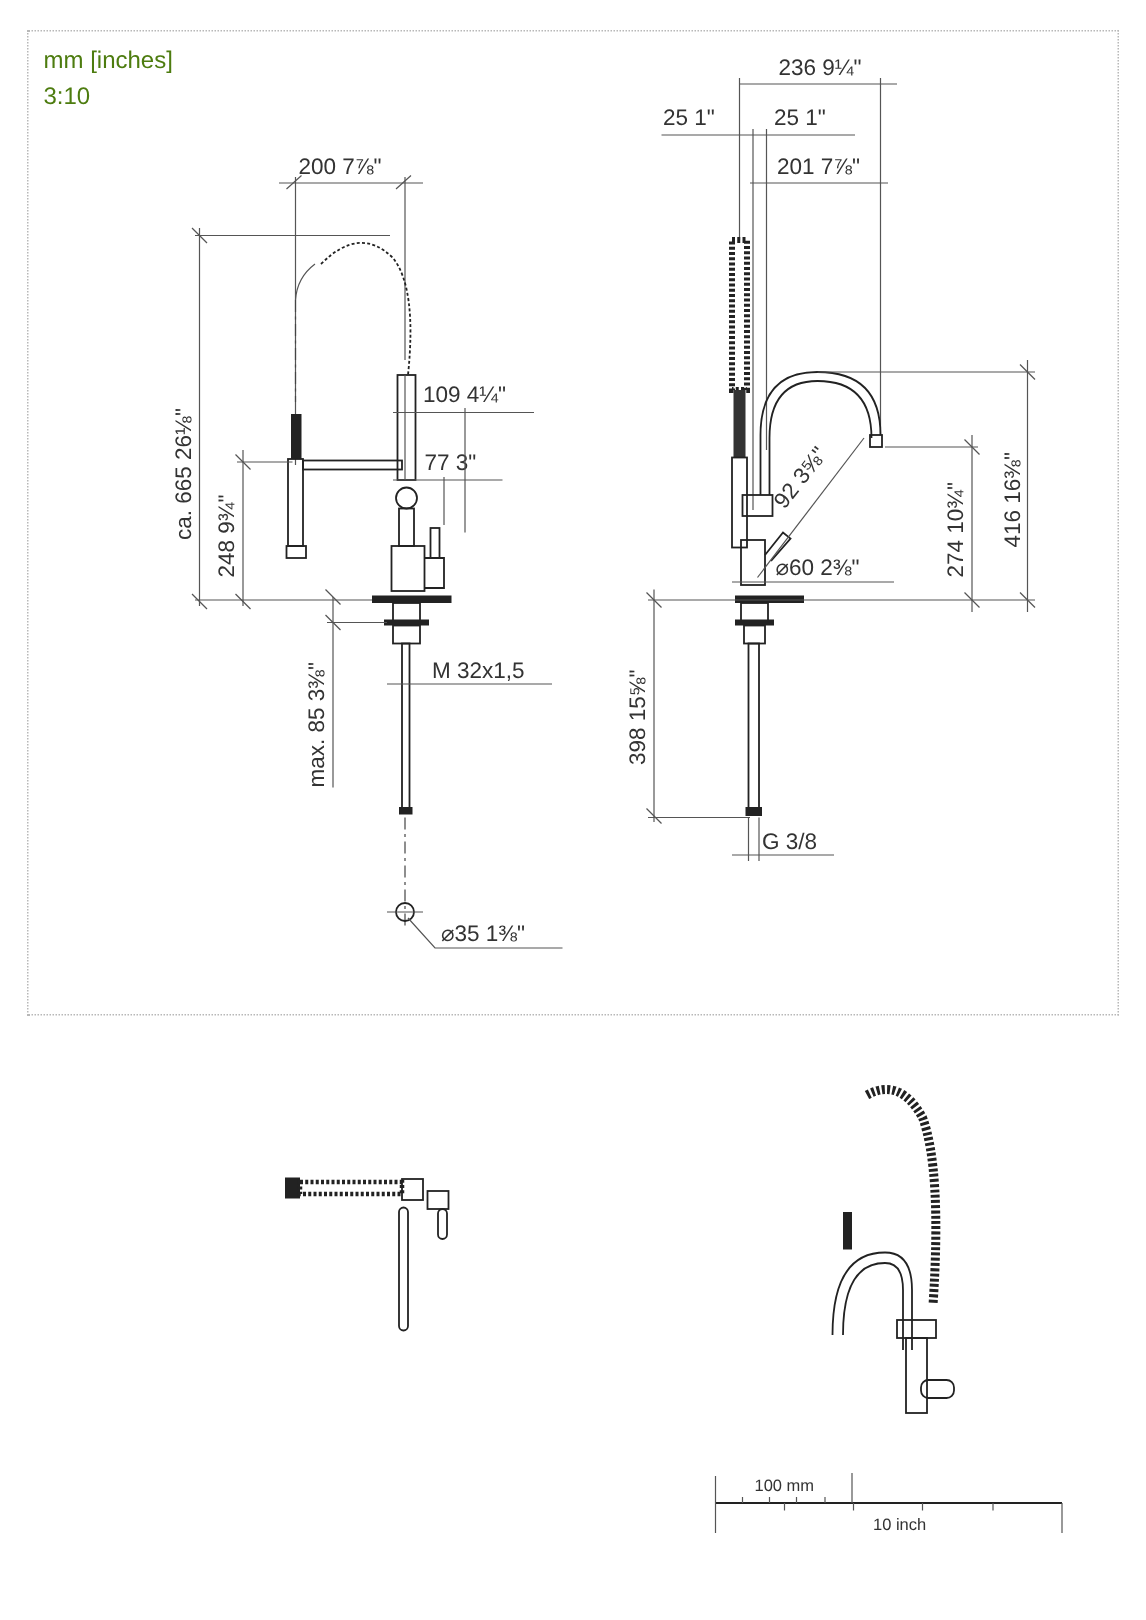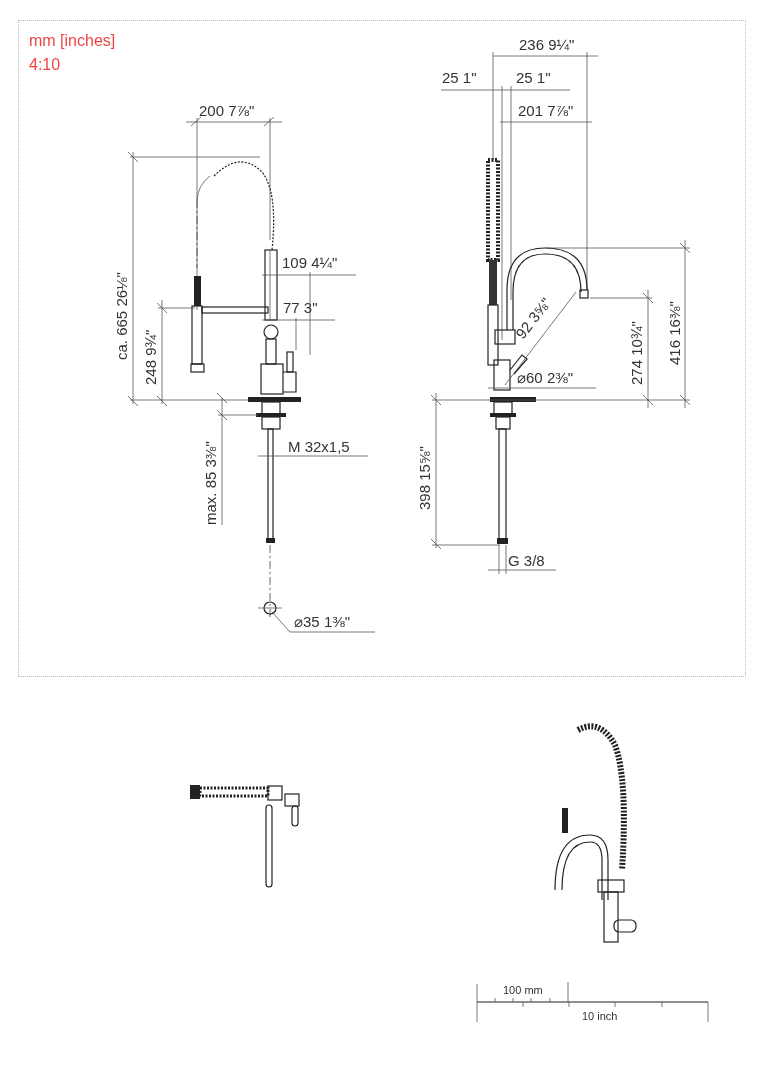--- a/index.html
+++ b/index.html
@@ -1,33 +1,33 @@
 <!DOCTYPE html>
 <html><head>
 <meta charset="utf-8">
 <style>
   html, body { margin: 0; padding: 0; background: #ffffff; }
   body { width: 764px; height: 1080px; position: relative; overflow: hidden;
          font-family: "Liberation Sans", sans-serif; color: #222; }
   .frame { position: absolute; left: 18px; top: 20px; width: 728px; height: 657px;
            border: 1px dotted #b8b8b8; box-sizing: border-box; }
-  .hdr { position: absolute; left: 29px; font-size: 16px; color: #ef4444; }
+  .hdr { position: absolute; left: 29px; font-size: 16px; color: #4d7c0f; }
   svg { position: absolute; left: 0; top: 0; }
   .dim { font-family: "Liberation Sans", sans-serif; font-size: 15px; fill: #333; }
   .sm  { font-family: "Liberation Sans", sans-serif; font-size: 11px; fill: #333; }
   .ln  { stroke: #555; stroke-width: 0.8; fill: none; }
   .th  { stroke: #222; stroke-width: 1.2; fill: none; }
   .cl  { stroke: #444; stroke-width: 0.8; fill: none; stroke-dasharray: 8 3 2 3; }
 </style>
 </head>
 <body>
 
 <div class="frame"></div>
 <div class="hdr" style="top:32px">mm [inches]</div>
-<div class="hdr" style="top:56px">4:10</div>
+<div class="hdr" style="top:56px">3:10</div>
 
 <svg width="764" height="1080" viewBox="0 0 764 1080">
 
   <g>
 
     <line class="ln" x1="186" y1="122" x2="282" y2="122"></line>
     <line class="ln" x1="197" y1="118" x2="197" y2="310"></line>
     <line class="ln" x1="270" y1="118" x2="270" y2="240"></line>
     <line class="ln" x1="191" y1="126" x2="201" y2="117"></line>
     <line class="ln" x1="264" y1="126" x2="274" y2="117"></line>

